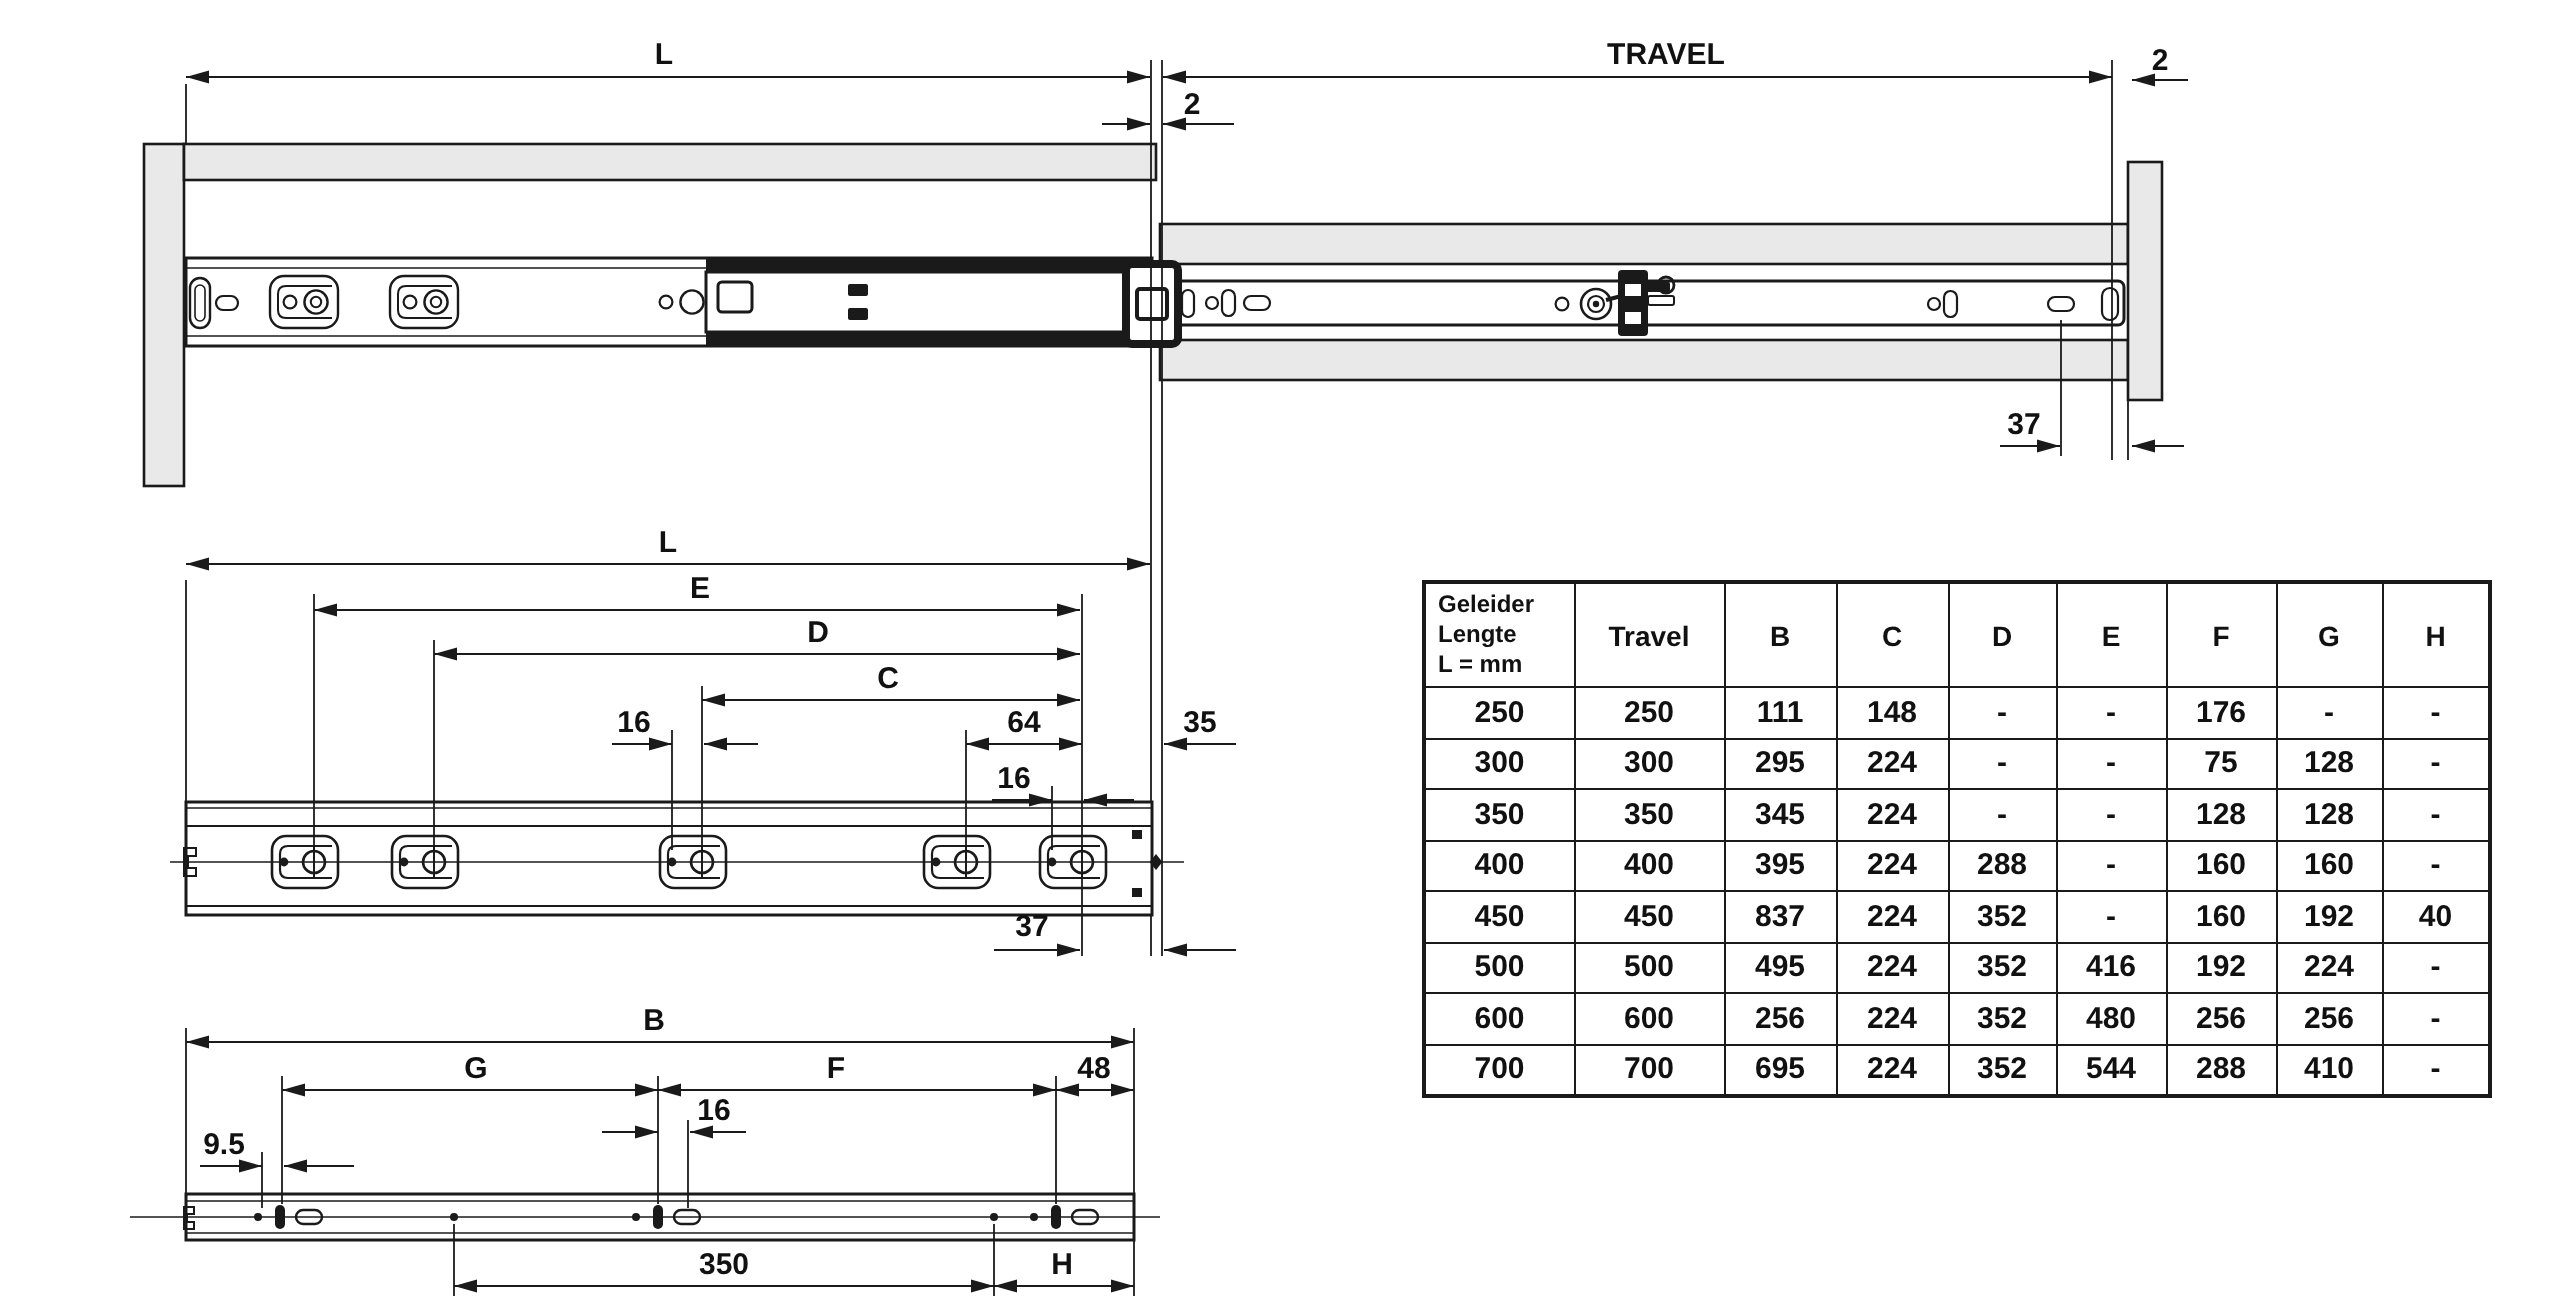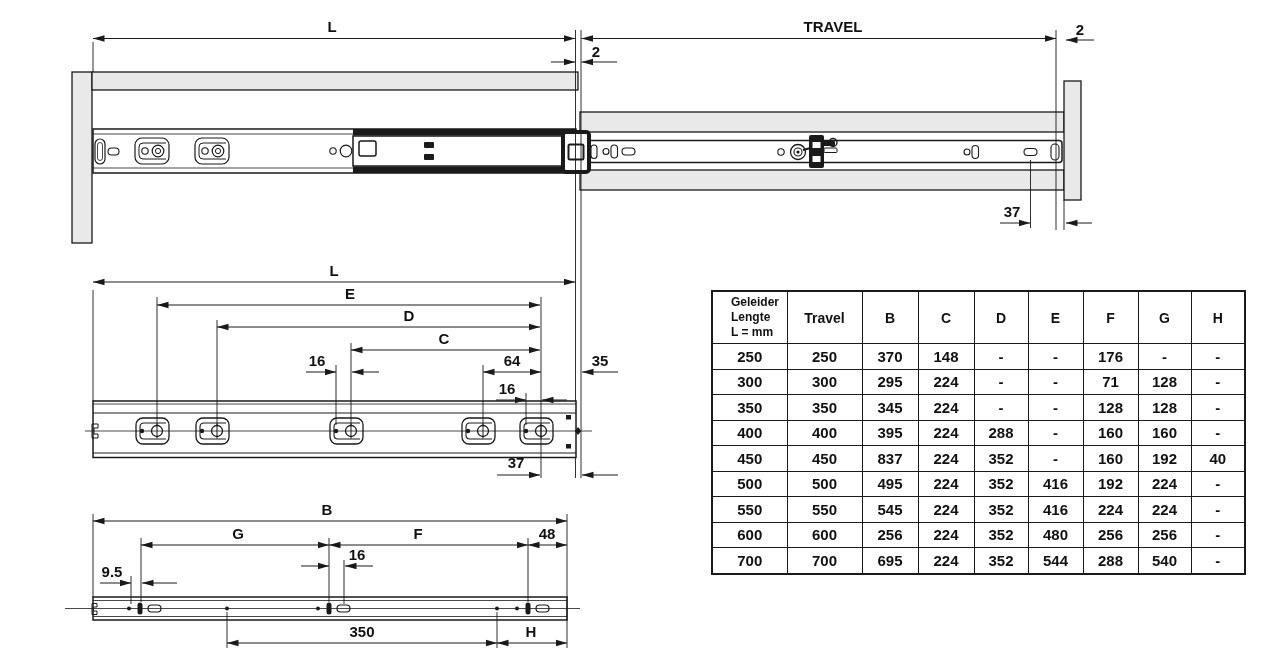--- a/index.html
+++ b/index.html
@@ -14,21 +14,21 @@
   .ext{stroke:#1a1a1a;stroke-width:0.9;fill:none;}
   .blk{fill:#1a1a1a;stroke:none;}
   text.dlab{font:bold 15px "Liberation Sans",sans-serif;fill:#111;text-anchor:middle;}
   
   #spec-table-wrap{position:absolute;left:711px;top:290px;}
   table.spec{border-collapse:collapse;table-layout:fixed;background:#fff;}
   table.spec{border:2px solid #1a1a1a;}
   table.spec th,table.spec td{border:1.5px solid #1a1a1a;text-align:center;vertical-align:middle;
       padding:0;color:#111;}
   table.spec th{height:51px;font:bold 14px "Liberation Sans",sans-serif;}
-  table.spec th.c0{text-align:left;padding-left:18px;font:bold 12px/1.25 "Liberation Sans",sans-serif;}
+  table.spec th.c0{text-align:left;padding-left:6px;font:bold 12px/1.25 "Liberation Sans",sans-serif;}
   table.spec td{height:24.5px;font:bold 15px "Liberation Sans",sans-serif;}
 </style>
 </head>
 <body>
 
 <div id="stage">
 
 <svg id="drawing" width="1280" height="650" viewBox="0 0 1280 650">
   <defs>
     <marker id="arr" viewBox="0 0 12 8" markerWidth="12" markerHeight="8" refX="11.5" refY="4" orient="auto-start-reverse" markerUnits="userSpaceOnUse">
@@ -283,36 +283,36 @@
         <th>E</th>
         <th>F</th>
         <th>G</th>
         <th>H</th>
       </tr>
     </thead>
     <tbody>
           <tr>
             <td>250</td>
             <td>250</td>
-            <td>370</td>
+            <td>111</td>
             <td>148</td>
             <td>-</td>
             <td>-</td>
             <td>176</td>
             <td>-</td>
             <td>-</td>
           </tr>
           <tr>
             <td>300</td>
             <td>300</td>
             <td>295</td>
             <td>224</td>
             <td>-</td>
             <td>-</td>
-            <td>71</td>
+            <td>75</td>
             <td>128</td>
             <td>-</td>
           </tr>
           <tr>
             <td>350</td>
             <td>350</td>
             <td>345</td>
             <td>224</td>
             <td>-</td>
             <td>-</td>
@@ -343,31 +343,20 @@
             <td>40</td>
           </tr>
           <tr>
             <td>500</td>
             <td>500</td>
             <td>495</td>
             <td>224</td>
             <td>352</td>
             <td>416</td>
             <td>192</td>
-            <td>224</td>
-            <td>-</td>
-          </tr>
-          <tr>
-            <td>550</td>
-            <td>550</td>
-            <td>545</td>
-            <td>224</td>
-            <td>352</td>
-            <td>416</td>
-            <td>224</td>
             <td>224</td>
             <td>-</td>
           </tr>
           <tr>
             <td>600</td>
             <td>600</td>
             <td>256</td>
             <td>224</td>
             <td>352</td>
             <td>480</td>
@@ -376,20 +365,20 @@
             <td>-</td>
           </tr>
           <tr>
             <td>700</td>
             <td>700</td>
             <td>695</td>
             <td>224</td>
             <td>352</td>
             <td>544</td>
             <td>288</td>
-            <td>540</td>
+            <td>410</td>
             <td>-</td>
           </tr>
         </tbody>
   </table>
 </div>
 
 </div>
 
 </body></html>

